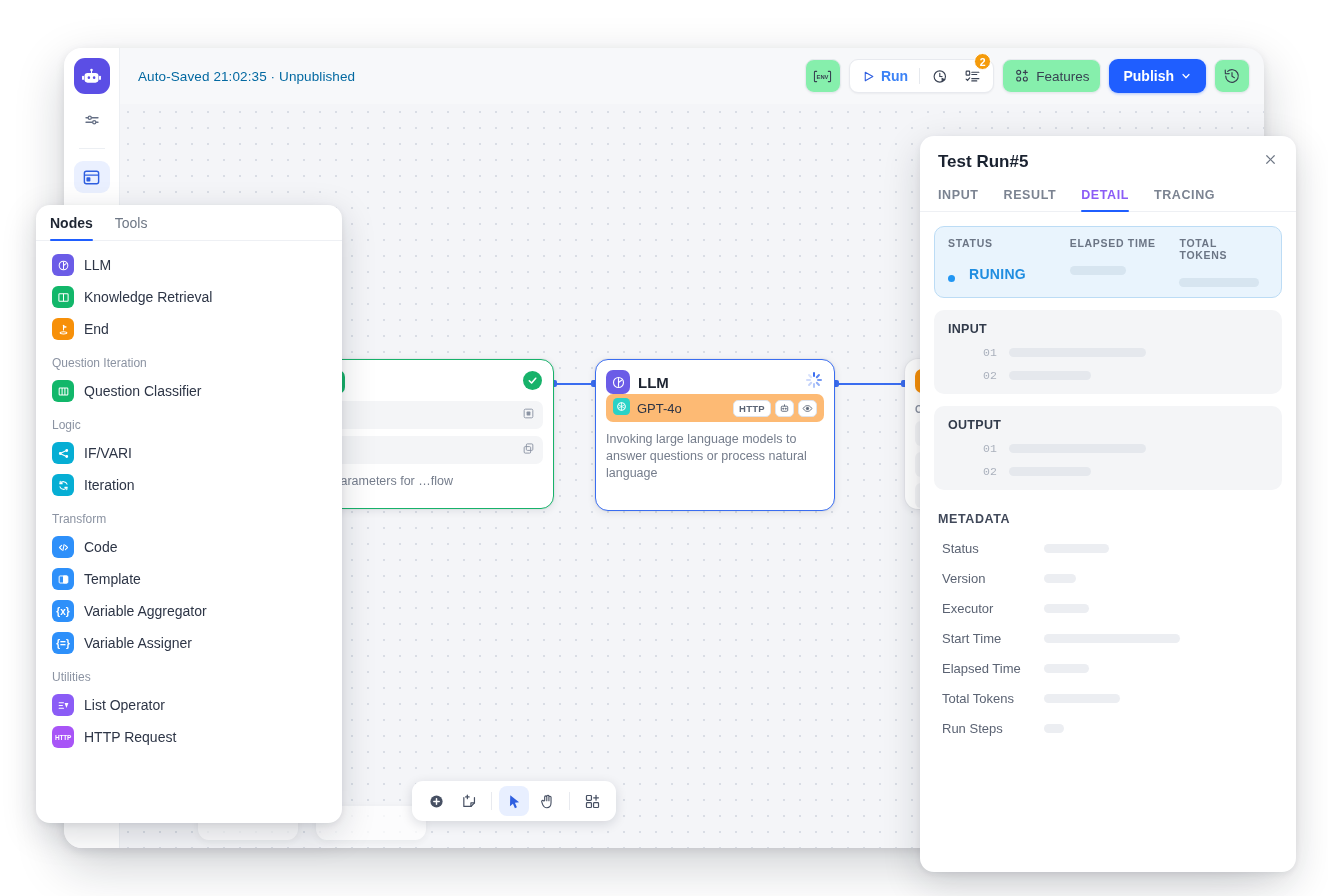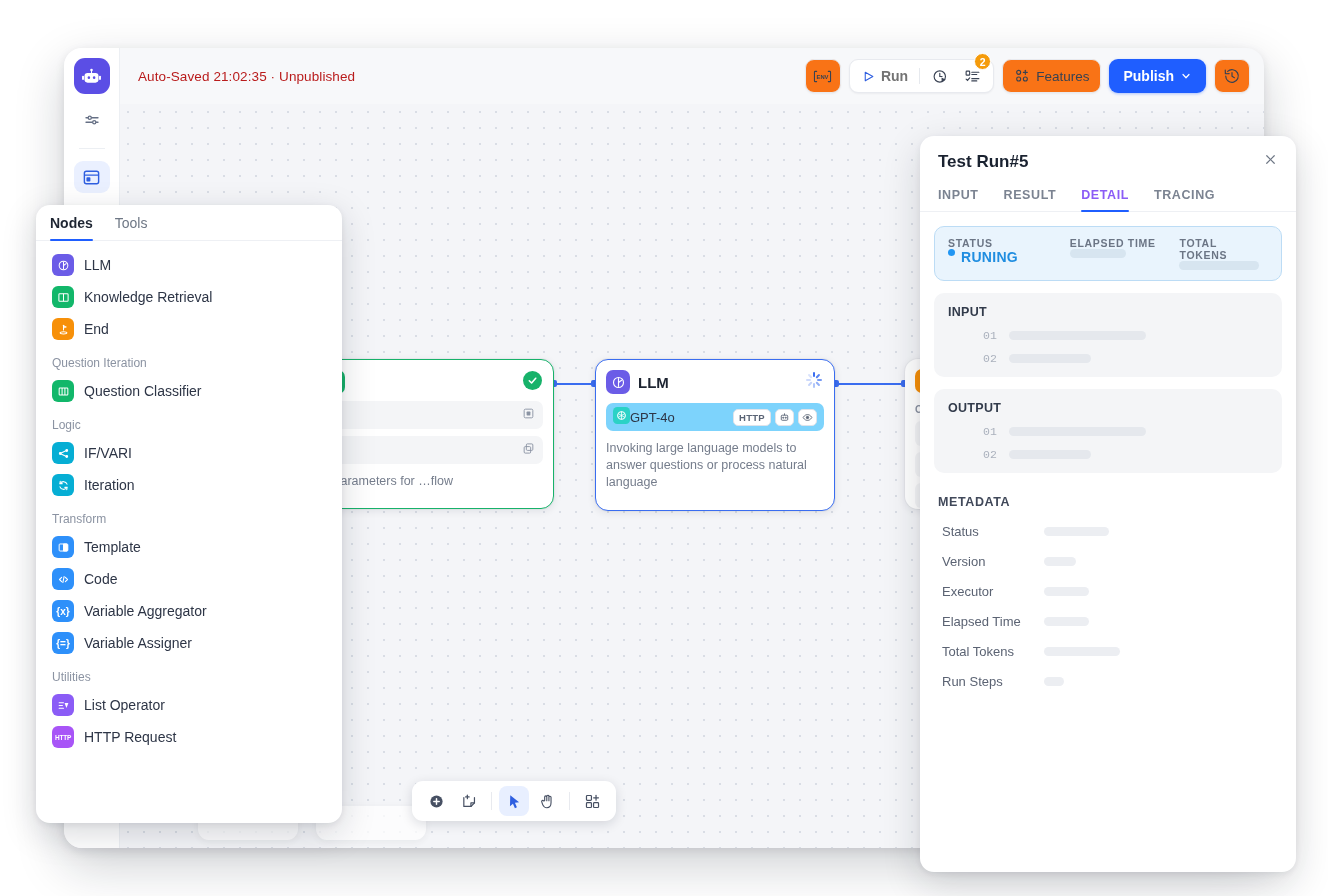--- a/index.html
+++ b/index.html
@@ -45,39 +45,39 @@
   .rail-sep { width: 26px; height: 1px; background: #eceff3; margin: 2px 0; }
 
   
   #header {
     position: absolute; left: 56px; top: 0; right: 0; height: 56px;
     display: flex; align-items: center;
     padding: 0 14px 0 18px;
     z-index: 5;
   }
   #autosave-text {
-    font-size: 13.5px; color: #b91c1c; letter-spacing: .1px;
+    font-size: 13.5px; color: #0369a1; letter-spacing: .1px;
   }
   #header-right { margin-left: auto; display: flex; align-items: center; gap: 8px; }
 
   .hbtn {
-    height: 34px; border-radius: 9px; background: #f97316;
+    height: 34px; border-radius: 9px; background: #86efac;
     border: 1px solid #e8eaef;
     box-shadow: 0 1px 2px rgba(16,24,40,.05);
     display: flex; align-items: center; gap: 6px;
     padding: 0 11px; font-size: 13.5px; color: #384252;
   }
   #env-btn { width: 36px; padding: 0; justify-content: center; }
   #run-group {
     height: 34px; border-radius: 9px; background: #fff;
     border: 1px solid #e8eaef; box-shadow: 0 1px 2px rgba(16,24,40,.05);
     display: flex; align-items: center; padding: 0 9px; gap: 8px;
     position: relative;
   }
-  #run-button { display: flex; align-items: center; gap: 6px; color: #737373;
+  #run-button { display: flex; align-items: center; gap: 6px; color: #3b82f6;
                 font-size: 14px; font-weight: 600; padding: 0 3px; }
   .vdiv { width: 1px; height: 16px; background: #e6e9ee; }
   .icon-sq { width: 24px; height: 24px; display: flex; align-items: center;
              justify-content: center; color: #3a4354; border-radius: 6px; }
   #run-badge {
     position: absolute; right: 2px; top: -7px;
     min-width: 17px; height: 17px; border-radius: 9px;
     background: #f59b0b; color: #fff; font-size: 10.5px; font-weight: 700;
     display: flex; align-items: center; justify-content: center;
     padding: 0 4px; border: 1.5px solid #fff;
@@ -124,22 +124,22 @@
     height: 28px; background: #f4f5f7; border-radius: 7px; margin-top: 7px;
     display: flex; align-items: center; padding: 0 8px;
   }
   .start-row .rico { margin-left: auto; color: #8a93a3; }
 
   #node-llm {
     left: 475px; top: 255px; width: 240px; height: 152px;
     border: 1.6px solid #3a6df0;
   }
   #llm-model {
-    margin-top: 9px; height: 28px; background: #7dd3fc; border-radius: 7px;
-    display: flex; align-items: center; padding: 0 7px;
+    margin-top: 0; height: 28px; background: #fdba74; border-radius: 7px;
+    display: flex; align-items: center; gap: 7px; padding: 0 7px;
   }
   #llm-model .mname { font-size: 13px; color: #2d3546; }
   .pill {
     margin-left: auto; display: flex; align-items: center; gap: 4px;
   }
   .tag-chat {
     font-size: 9.5px; font-weight: 600; color: #5a6475;
     border: 1px solid #dfe3ea; border-radius: 5px; padding: 2px 5px;
     background: #fff; letter-spacing: .3px;
   }
@@ -272,21 +272,21 @@
   #tr-body { padding: 14px; }
 
   #status-card {
     border: 1px solid #bcdcf5; background: #e9f4fd; border-radius: 10px;
     padding: 10px 13px; display: flex;
   }
   .sc-col { min-width: 0; }
   .sc-col:nth-child(1) { width: 122px; }
   .sc-col:nth-child(2) { width: 110px; }
   .sc-lbl { font-size: 10.5px; color: #6b7585; letter-spacing: .7px; font-weight: 600; }
-  .sc-val { margin-top: 0; display: flex; align-items: flex-start; gap: 6px; }
+  .sc-val { margin-top: 17px; display: flex; align-items: flex-end; gap: 14px; }
   #status-dot { width: 7px; height: 7px; border-radius: 50%; background: #2196f3; }
   #status-text { font-size: 14px; color: #1f8de0; font-weight: 700; letter-spacing: .3px; }
   .skel { height: 9px; border-radius: 5px; background: #d7e5f0; }
   .skel-g { height: 9px; border-radius: 5px; background: #e5e8ed; }
 
   .io-card {
     background: #f4f5f7; border-radius: 10px; padding: 12px 14px; margin-top: 12px;
   }
   .io-title { font-size: 12.5px; font-weight: 700; color: #323b4b; letter-spacing: .3px; }
   .io-row { display: flex; align-items: center; gap: 12px; margin-top: 10px; }
@@ -659,36 +659,36 @@
           <path d="M5.5 14.5 A7 7 0 0 0 18 15.8"></path>
             <polyline points="18,19.6 18.6,15.4 14.4,15.4"></polyline>
         </svg>
       </span>
       <span class="ni-label">Iteration</span>
     </div>
 
     <div class="group-label">Transform</div>
     <div class="node-item">
       <span class="ni-ico" style="background:#2e90fa;">
-        <svg width="13" height="13" viewBox="0 0 24 24" fill="none" stroke="#fff" stroke-width="1.8">
-          <rect x="4" y="5.5" width="16" height="13" rx="1.6"></rect>
-            <path d="M12 5.5 V18.5 h5.5 a1.6 1.6 0 0 0 1.6 -1.6 V7.1 a1.6 1.6 0 0 0 -1.6 -1.6Z" fill="#fff"></path>
-        </svg>
-      </span>
-      <span class="ni-label">Template</span>
-    </div>
-    <div class="node-item">
-      <span class="ni-ico" style="background:#2e90fa;">
         <svg width="13" height="13" viewBox="0 0 24 24" fill="none" stroke="#fff" stroke-width="2" stroke-linecap="round" stroke-linejoin="round">
           <polyline points="8.6,8 4.6,12 8.6,16"></polyline>
             <polyline points="15.4,8 19.4,12 15.4,16"></polyline>
             <line x1="13.2" y1="6.4" x2="10.8" y2="17.6"></line>
         </svg>
       </span>
       <span class="ni-label">Code</span>
+    </div>
+    <div class="node-item">
+      <span class="ni-ico" style="background:#2e90fa;">
+        <svg width="13" height="13" viewBox="0 0 24 24" fill="none" stroke="#fff" stroke-width="1.8">
+          <rect x="4" y="5.5" width="16" height="13" rx="1.6"></rect>
+            <path d="M12 5.5 V18.5 h5.5 a1.6 1.6 0 0 0 1.6 -1.6 V7.1 a1.6 1.6 0 0 0 -1.6 -1.6Z" fill="#fff"></path>
+        </svg>
+      </span>
+      <span class="ni-label">Template</span>
     </div>
     <div class="node-item">
       <span class="ni-ico" style="background:#2e90fa;font-weight:700;">{x}</span>
       <span class="ni-label">Variable Aggregator</span>
     </div>
     <div class="node-item">
       <span class="ni-ico" style="background:#2e90fa;font-weight:700;">{=}</span>
       <span class="ni-label">Variable Assigner</span>
     </div>
 
@@ -785,20 +785,24 @@
     </div>
     <div class="meta-row">
       <span class="meta-key">Version</span>
       <span class="meta-val" style="width:32px"></span>
     </div>
     <div class="meta-row">
       <span class="meta-key">Executor</span>
       <span class="meta-val" style="width:45px"></span>
     </div>
     <div class="meta-row">
+      <span class="meta-key">Start Time</span>
+      <span class="meta-val" style="width:136px"></span>
+    </div>
+    <div class="meta-row">
       <span class="meta-key">Elapsed Time</span>
       <span class="meta-val" style="width:45px"></span>
     </div>
     <div class="meta-row">
       <span class="meta-key">Total Tokens</span>
       <span class="meta-val" style="width:76px"></span>
     </div>
     <div class="meta-row">
       <span class="meta-key">Run Steps</span>
       <span class="meta-val" style="width:20px"></span>

